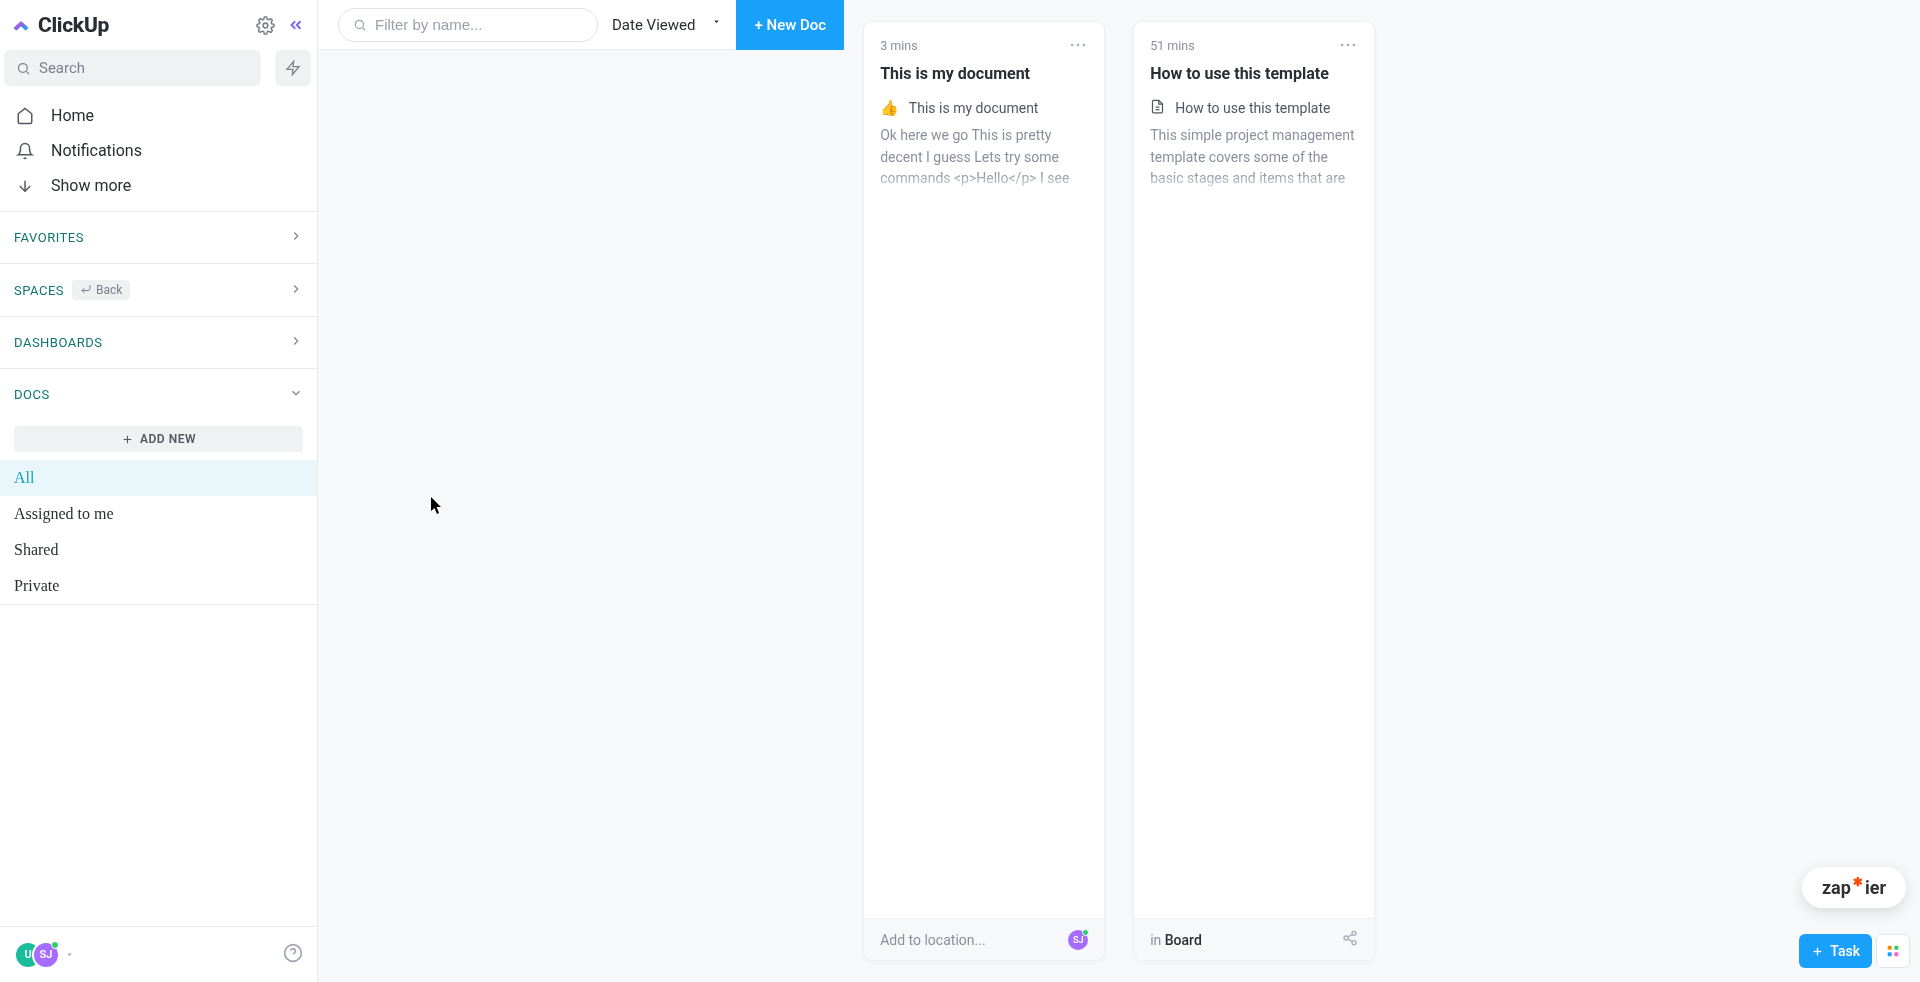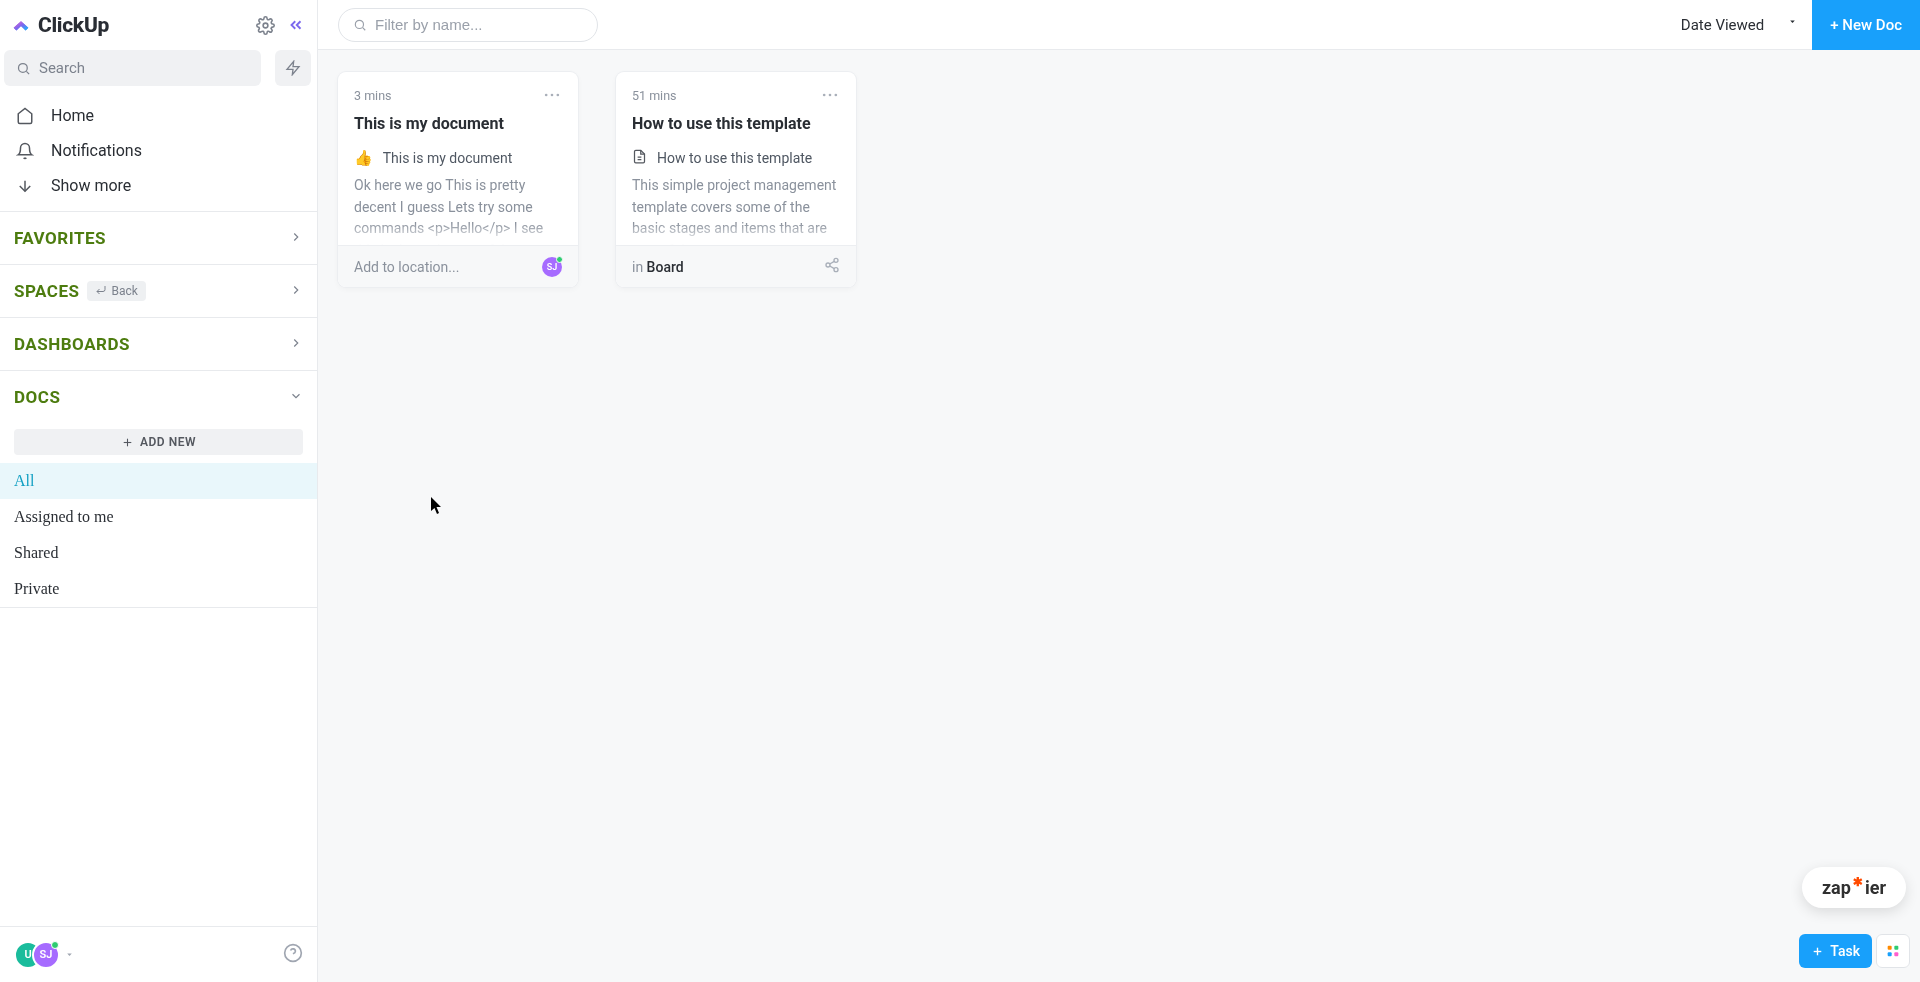--- a/index.html
+++ b/index.html
@@ -25,21 +25,21 @@
     display: flex;
     flex-direction: column;
     flex-shrink: 0;
     position: relative;
   }
 
   .main {
     flex: 1;
     background: #f7f8f9;
     display: flex;
-    flex-direction: column;
+    flex-direction: row;
     min-width: 0;
   }
 
   
   .sb-header {
     display: flex;
     align-items: center;
     padding: 8px 12px 8px 10px;
     height: 50px;
   }
@@ -119,24 +119,24 @@
   .sb-section {
     border-top: 1px solid #e8eaed;
   }
   .sb-section-header {
     display: flex;
     align-items: center;
     padding: 16px 14px;
     cursor: pointer;
   }
   .sb-section-title {
-    font-size: 17px;
-    font-weight: 700;
+    font-size: 13px;
+    font-weight: 400;
     letter-spacing: 0.5px;
-    color: #4d7c0f;
+    color: #0f766e;
     flex: 1;
   }
   .sb-section-header .chev { color: #7c828d; }
   .back-pill {
     background: #eef0f2;
     color: #7c828d;
     font-size: 12px;
     padding: 3px 8px;
     border-radius: 4px;
     margin-left: 8px;
@@ -243,21 +243,21 @@
     background: transparent;
     font-size: 15px;
     flex: 1;
     color: #2a2e34;
   }
   .filter-input input::placeholder { color: #9aa0aa; }
   .topbar-spacer { flex: 1; }
   .sort-control {
     display: flex;
     align-items: flex-start;
-    gap: 23px;
+    gap: 16px;
     color: #2a2e34;
     font-size: 15px;
     cursor: pointer;
     padding: 0 14px;
   }
   .new-doc-btn {
     background: #18a0fb;
     color: #fff;
     height: 50px;
     padding: 0 18px;
@@ -265,21 +265,21 @@
     display: flex;
     align-items: center;
     cursor: pointer;
     font-weight: 500;
   }
 
   
   .cards {
     padding: 22px 20px;
     display: flex;
-    gap: 38px;
+    gap: 30px;
     overflow: auto;
   }
   .doc-card {
     width: 240px;
     background: #fff;
     border-radius: 8px;
     box-shadow: 0 0 0 1px #eceef1, 0 2px 6px rgba(0,0,0,0.04);
     display: flex;
     flex-direction: column;
     overflow: hidden;

